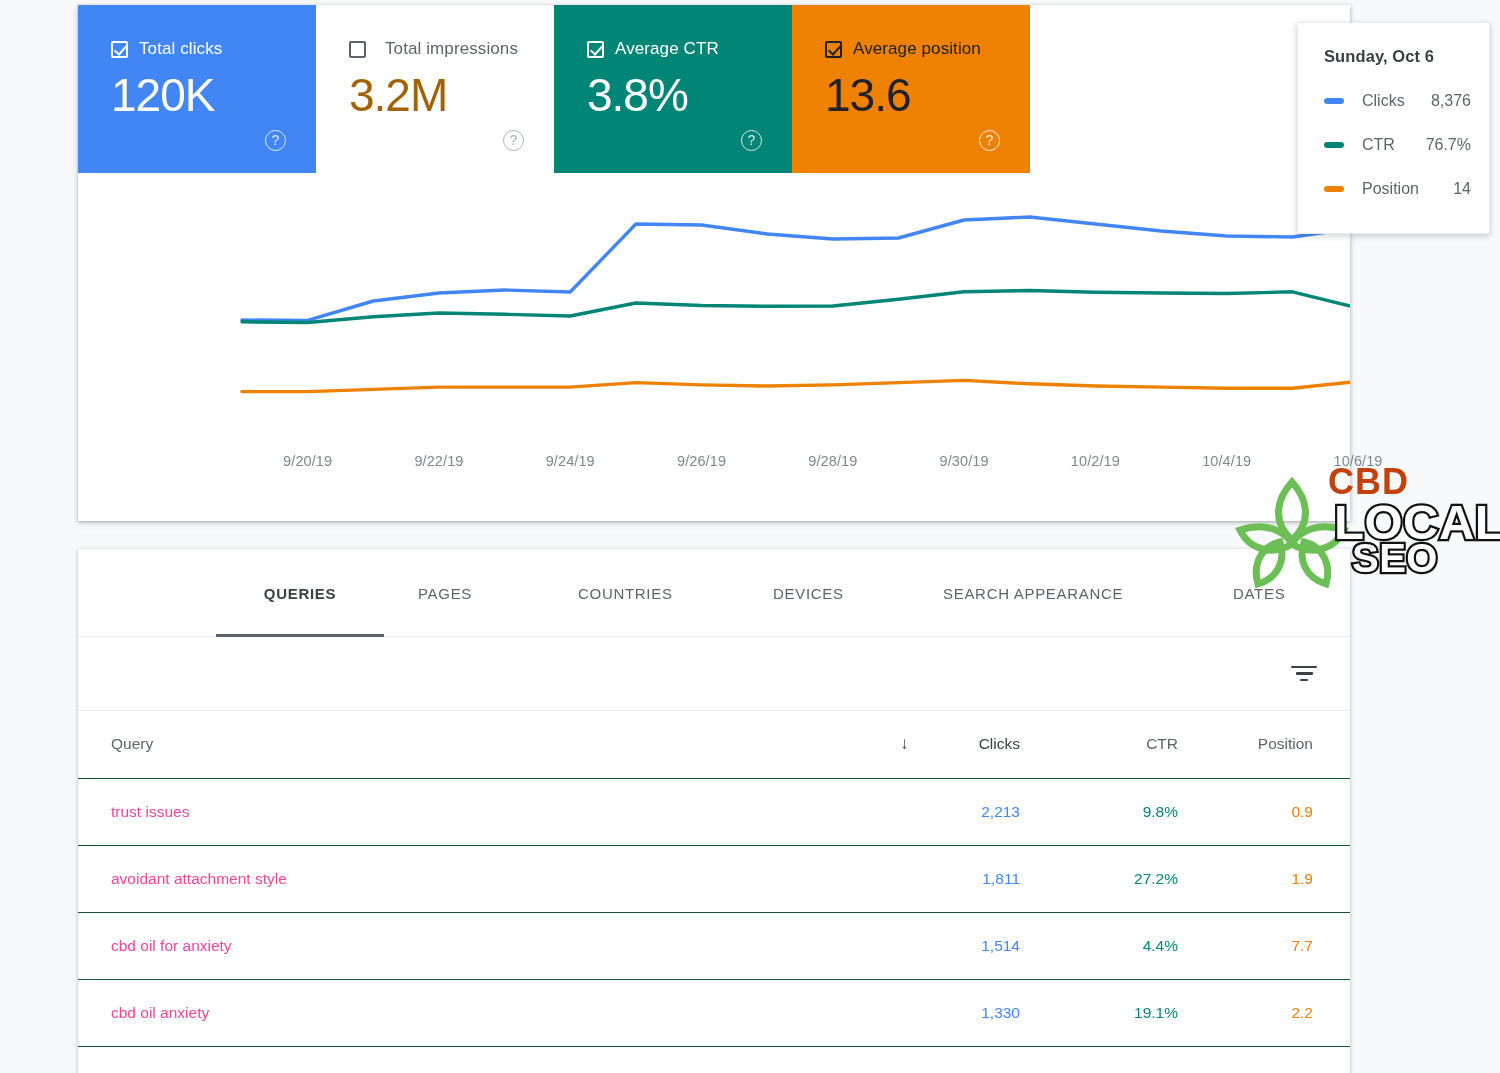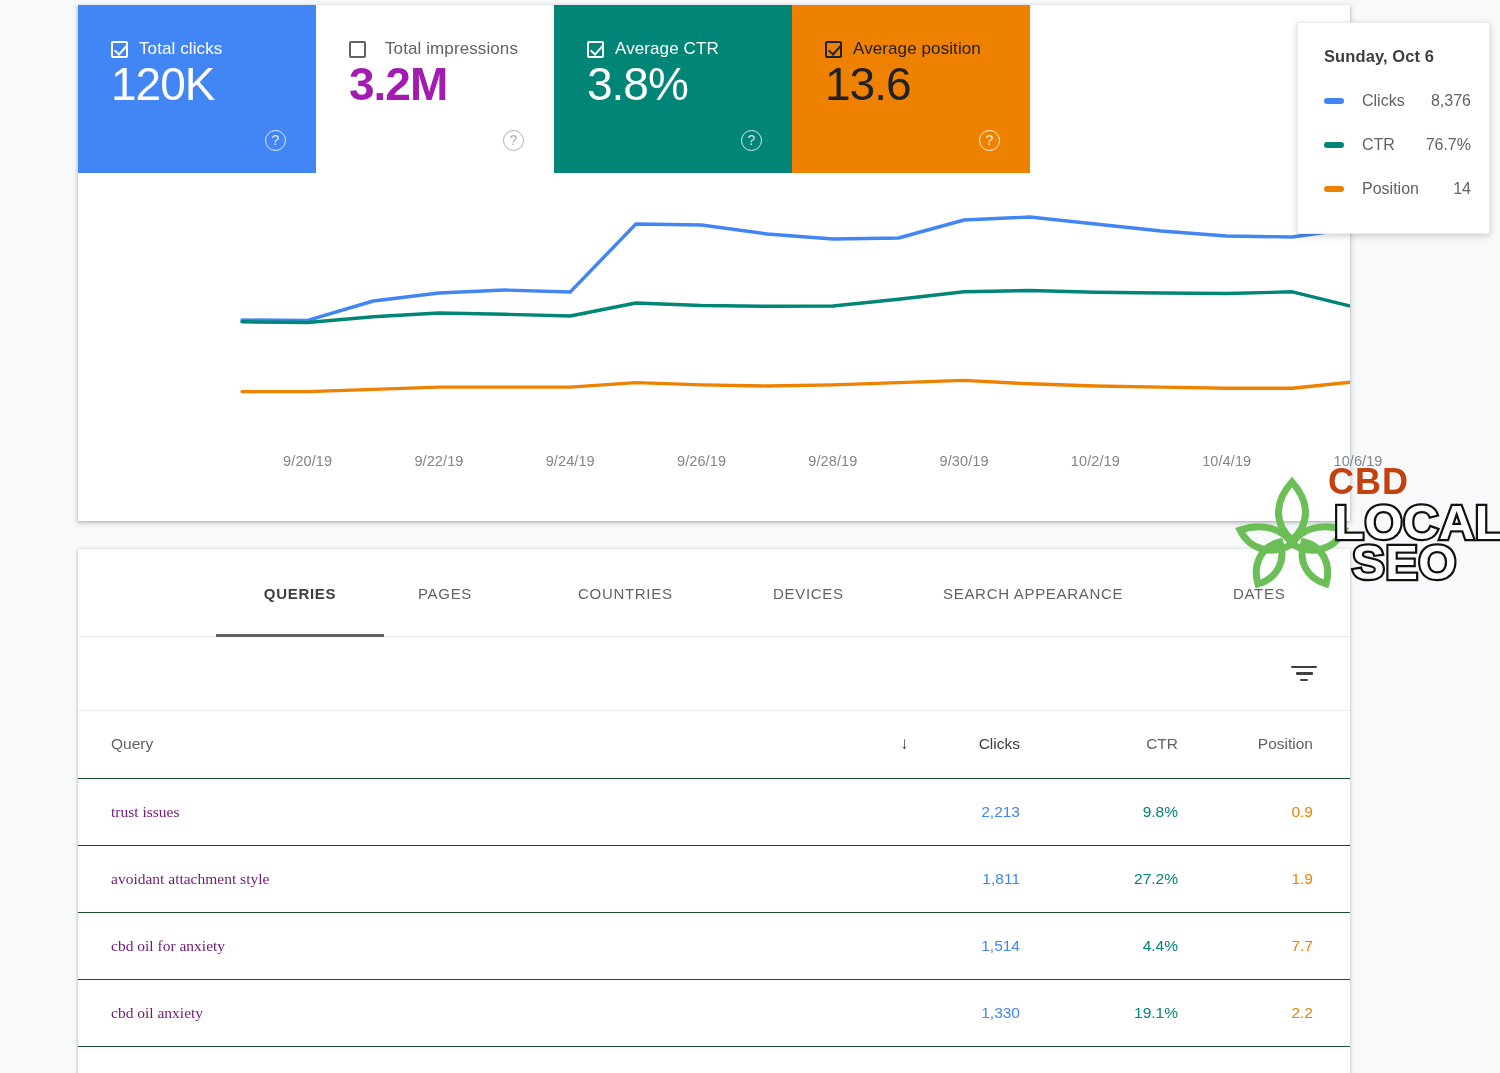--- a/index.html
+++ b/index.html
@@ -30,22 +30,22 @@
   .mc-head { display: flex; align-items: center; gap: 11px; height: 20px; }
   .cbx { width: 17px; height: 17px; border: 2px solid currentColor; border-radius: 2px;
          position: relative; flex: none; display: inline-block; }
   .cbx.checked::after {
     content: ""; position: absolute; left: 4px; top: 0px;
     width: 5px; height: 10px; border: solid currentColor;
     border-width: 0 2px 2px 0; transform: rotate(42deg);
   }
   .mc-label { font-size: 17px; letter-spacing: .1px; white-space: nowrap; }
   .metric-card.c2 .mc-label { color: #5f6368; margin-left: 8px; }
-  .mc-value { font-size: 46px; font-weight: 400; letter-spacing: -1px; line-height: 1.1; }
-  .metric-card.c2 .mc-value { color: #a21caf; font-weight: bold; }
+  .mc-value { font-size: 46px; font-weight: 400; margin-top: 11px; letter-spacing: -1px; line-height: 1.1; }
+  .metric-card.c2 .mc-value { color: #a16207; }
   .help-icon {
     position: absolute; right: 30px; bottom: 22px;
     width: 21px; height: 21px; border-radius: 50%;
     border: 1.6px solid currentColor; opacity: .85;
     font-size: 14px; line-height: 18px; text-align: center;
     cursor: pointer;
   }
   .metric-card.c2 .help-icon { color: #9aa0a6; }
   .metric-card.c4 .help-icon { color: #fff; opacity: .9; }
 
@@ -108,38 +108,38 @@
   table.qtable th, table.qtable td {
     height: 67px; font-weight: normal; border-bottom: 1px solid #14532d;
     font-size: 15.5px; vertical-align: middle;
   }
   th.c-query { text-align: left; padding-left: 33px; color: #5f6368; width: 770px; }
   th.c-clicks, th.c-ctr, th.c-pos { text-align: right; color: #5f6368; font-size: 15px; }
   th.c-clicks { width: 190px; padding-right: 18px; color: #3c4043; font-weight: bold; position: relative; }
   th.c-ctr    { width: 160px; padding-right: 20px; }
   th.c-pos    { width: 152px; padding-right: 37px; }
   .sort-arrow { position: absolute; left: 52px; top: 50%; transform: translateY(-50%); font-size: 17px; color: #3c4043; }
-  td.v-query  { text-align: left; padding-left: 33px; color: #701a75; font-family: Liberation Serif, serif; }
+  td.v-query  { text-align: left; padding-left: 33px; color: #ec4899; }
   td.v-clicks { text-align: right; padding-right: 18px; color: #4285f4; }
   td.v-ctr    { text-align: right; padding-right: 20px; color: #018577; }
   td.v-pos    { text-align: right; padding-right: 37px; color: #ee8100; }
 
   
   .logo { position: absolute; left: 1232px; top: 466px; width: 252px; height: 124px; pointer-events: none; }
   .logo-cbd {
     position: absolute; left: 96px; top: -2px;
     font-size: 36px; font-weight: bold; color: #c2410c;
     letter-spacing: 1px; line-height: 1;
   }
   .logo-local, .logo-seo {
     position: absolute; font-weight: bold; color: #fff; line-height: 1;
     -webkit-text-stroke: 4.5px #111; paint-order: stroke fill;
   }
   .logo-local { left: 102px; top: 32px; font-size: 49px; letter-spacing: .5px; }
-  .logo-seo   { left: 120px; top: 72px; font-size: 49px; letter-spacing: .5px; }
+  .logo-seo   { left: 120px; top: 72px; font-size: 40px; letter-spacing: .5px; }
 </style>
 </head>
 <body>
 
 <div id="root">
 
   <div class="chart-panel">
 
     <div class="metric-cards">
       <div class="metric-card c1">

